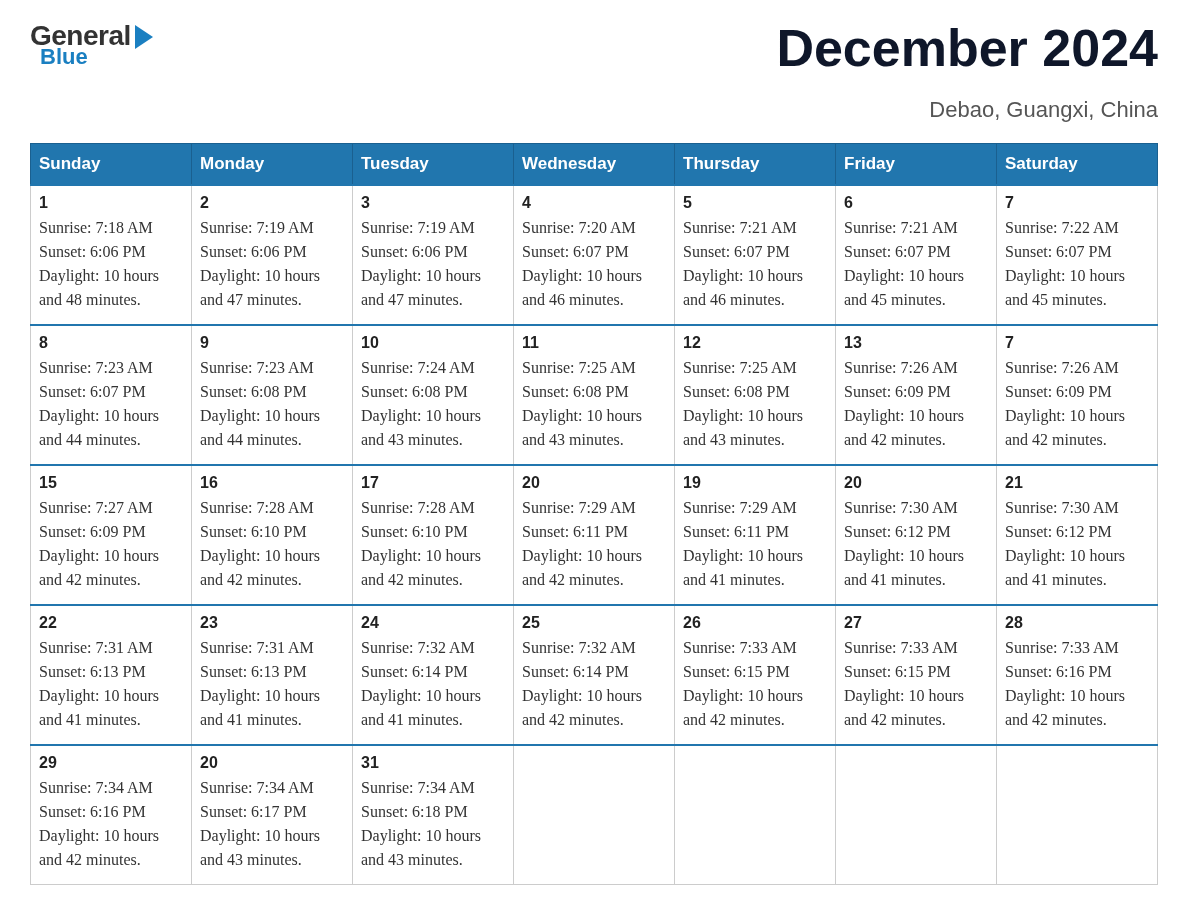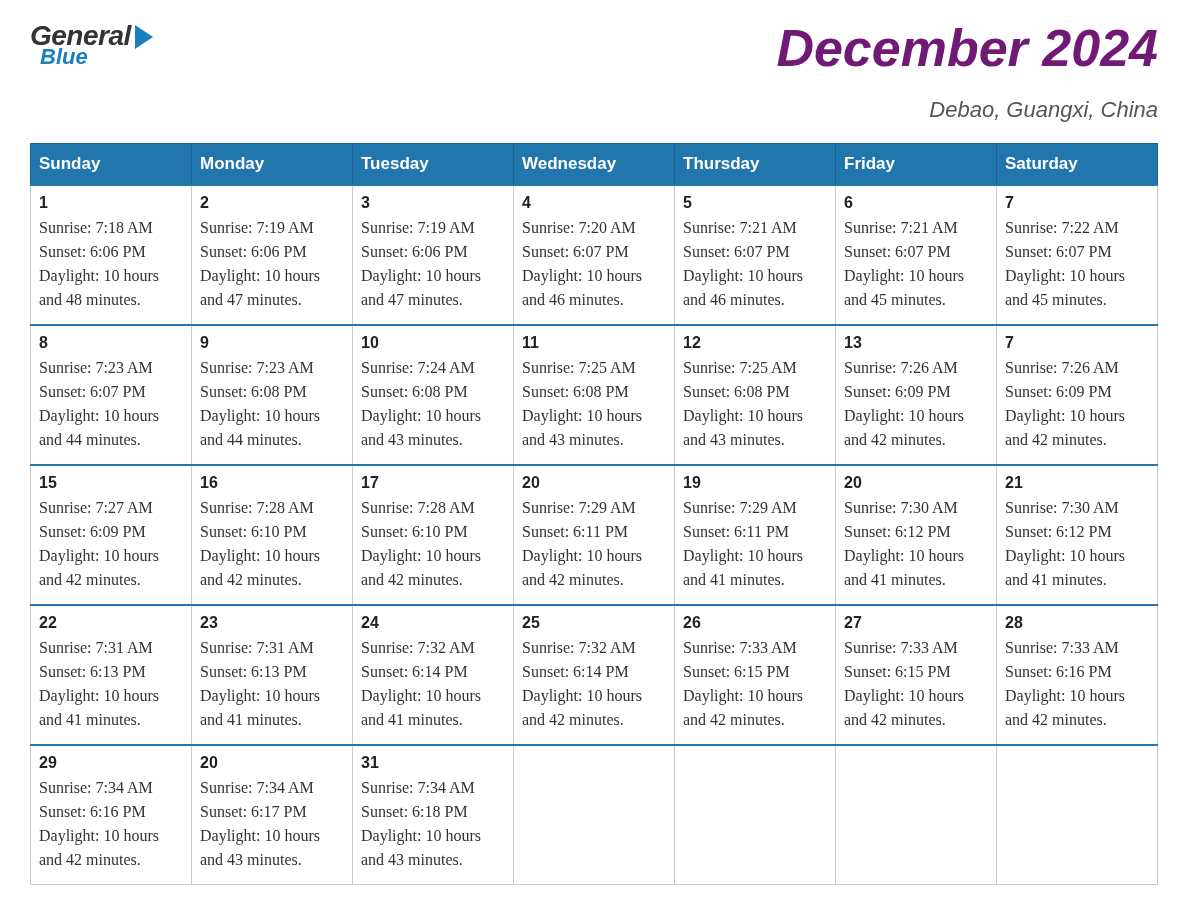--- a/index.html
+++ b/index.html
@@ -8,21 +8,20 @@
       background: #fff;
       padding: 20px 30px;
       width: 1188px;
       min-height: 918px;
     }
     .header {
       display: flex;
       justify-content: space-between;
       align-items: flex-start;
       margin-bottom: 20px;
-      font-style: italic;
     }
     .logo {
       display: flex;
       flex-direction: column;
       align-items: flex-start;
     }
     .logo-top {
       display: flex;
       align-items: center;
     }
@@ -46,21 +45,21 @@
       font-weight: bold;
       color: #1a7fc1;
       margin-top: -4px;
     }
     .title-area {
       text-align: right;
     }
     .month-title {
       font-size: 52px;
       font-weight: bold;
-      color: #701a75;
+      color: #0f172a;
       line-height: 1.1;
     }
     .location {
       font-size: 22px;
       color: #555;
       margin-top: 20px;
     }
     .calendar {
       width: 100%;
       border-collapse: collapse;

